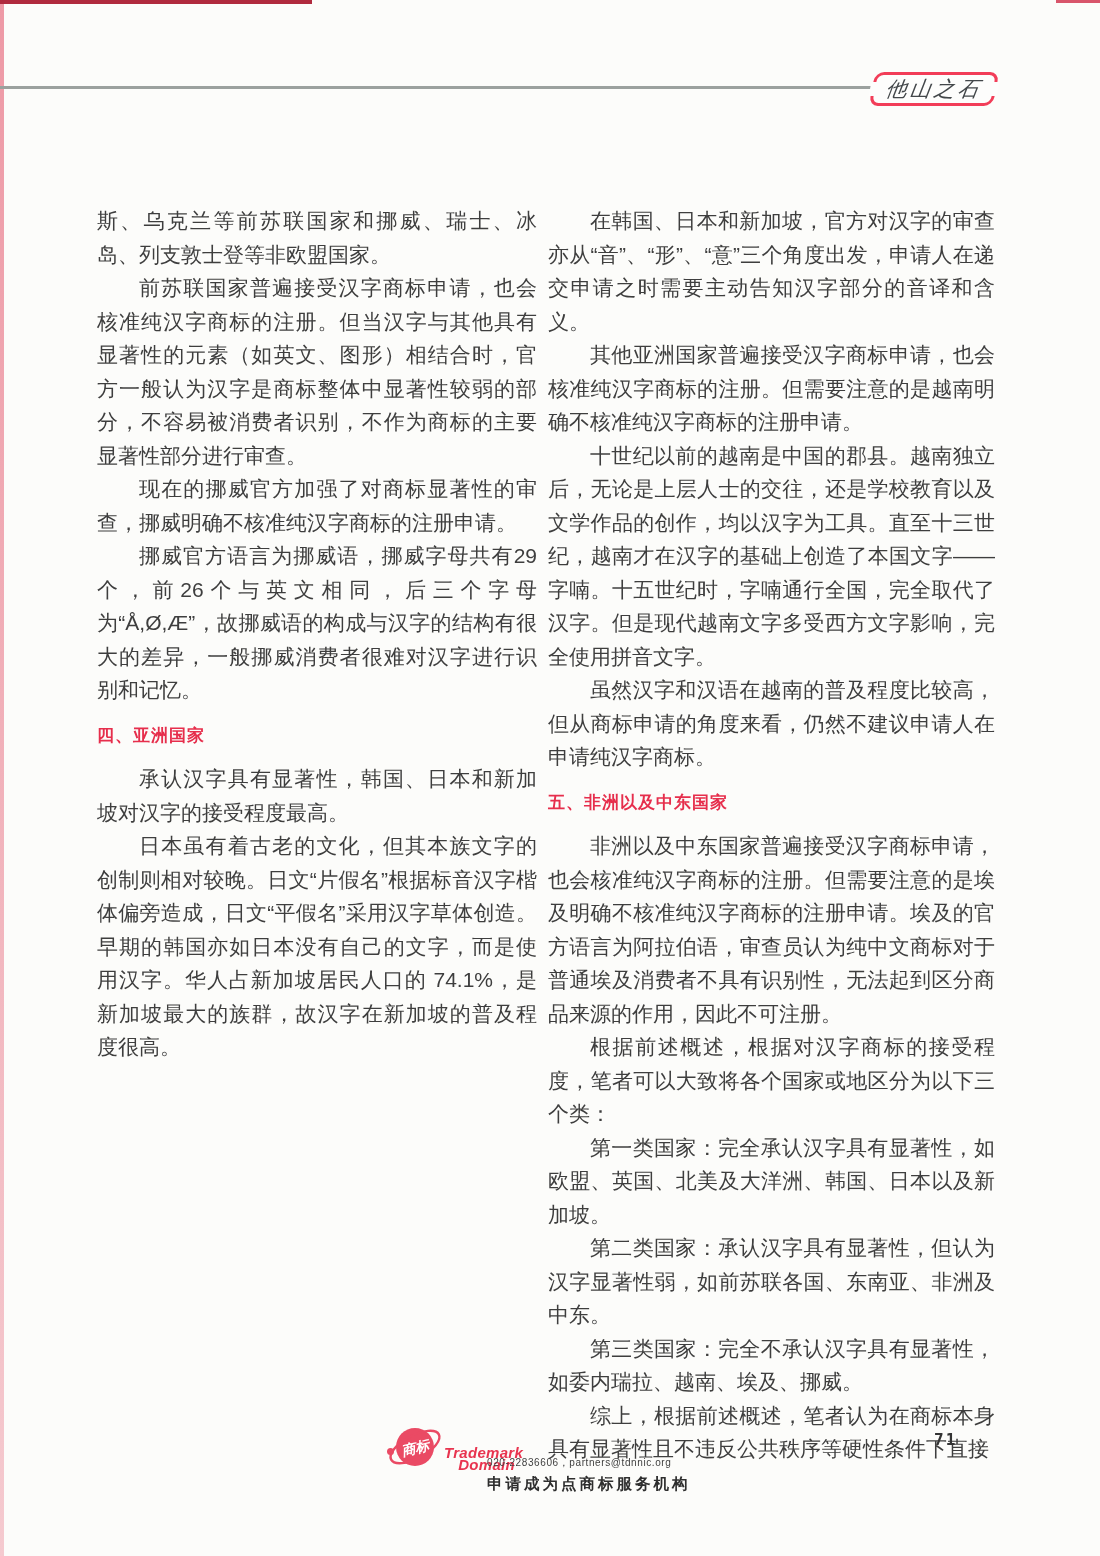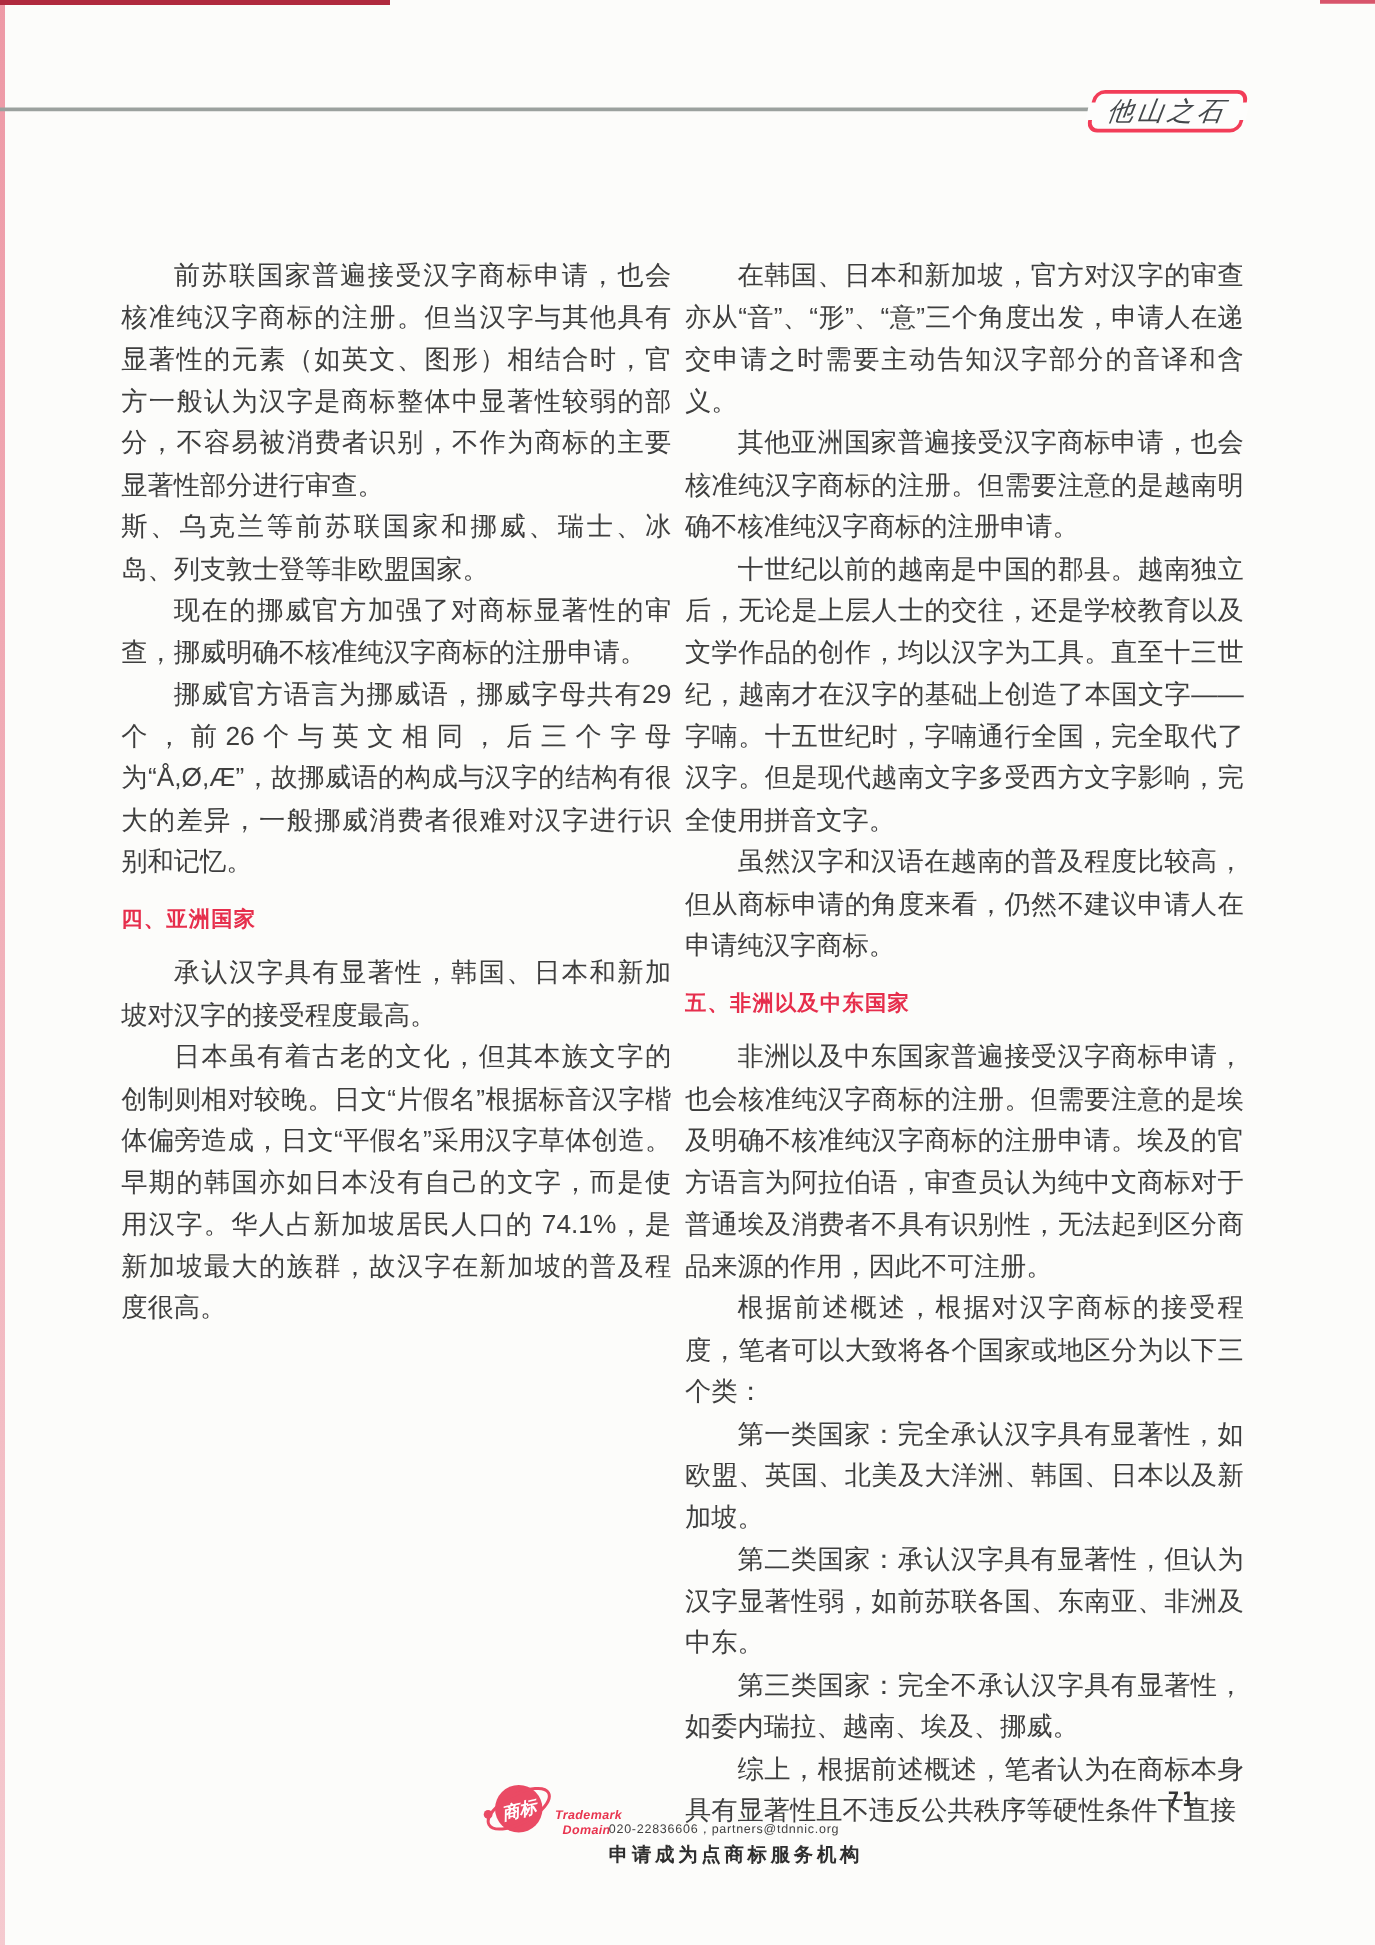--- a/index.html
+++ b/index.html
@@ -30,22 +30,22 @@
   .col-left  { left:97px;  width:440px; }
   .col-right { left:548px; width:447px; }
   .para { margin:0; }
   .para.indent { text-indent:2em; }
   .sec-head { margin:12px 0 10px; font-size:17px; line-height:33.5px;
               color:#e62e4c; font-weight:700; letter-spacing:1px; }
   
   .logo-dot { position:absolute; left:387px; top:1448px; width:7px; height:7px;
               border-radius:50%; background:#ea4a64; }
   .logo-svg { position:absolute; left:390px; top:1424px; overflow:visible; }
-  .brand { position:absolute; left:444px; top:1447px; font-size:10px; line-height:12px;
-           font-weight:700; font-style:italic; color:#e8344f; letter-spacing:.3px; }
+  .brand { position:absolute; left:444px; top:1447px; font-size:15px; line-height:12px;
+           font-weight:700; font-style:italic; color:#e8344f; letter-spacing:.3px;text-align:center; }
   .brand .l2 { padding-left:6px; }
   .slogan { position:absolute; left:487px; top:1474px; font-size:15.5px; font-weight:700;
             color:#2e2e2e; letter-spacing:3px; white-space:nowrap; }
   .contact { position:absolute; left:487px; top:1456px; font-size:10px; color:#3f3f3f;
              letter-spacing:.6px; white-space:nowrap; }
   .pageno { position:absolute; left:934px; top:1430px; font-family:"DejaVu Sans Mono", monospace;
             font-weight:700; font-size:16px; color:#343434; letter-spacing:2px; }
 </style>
 </head>
 <body>
@@ -57,22 +57,22 @@
   <div class="edge-top-right"></div>
 
   <div class="header-rule"></div>
   <div class="header-badge">
     <span class="notch notch-l"></span>
     <span class="notch notch-r"></span>
     <span class="badge-text">他山之石</span>
   </div>
 
   <div class="col col-left">
+      <p class="para">斯、乌克兰等前苏联国家和挪威、瑞士、冰岛、列支敦士登等非欧盟国家。</p>
       <p class="para indent">前苏联国家普遍接受汉字商标申请，也会核准纯汉字商标的注册。但当汉字与其他具有显著性的元素（如英文、图形）相结合时，官方一般认为汉字是商标整体中显著性较弱的部分，不容易被消费者识别，不作为商标的主要显著性部分进行审查。</p>
-      <p class="para">斯、乌克兰等前苏联国家和挪威、瑞士、冰岛、列支敦士登等非欧盟国家。</p>
       <p class="para indent">现在的挪威官方加强了对商标显著性的审查，挪威明确不核准纯汉字商标的注册申请。</p>
       <p class="para indent">挪威官方语言为挪威语，挪威字母共有29个，前26个与英文相同，后三个字母为“Å,Ø,Æ”，故挪威语的构成与汉字的结构有很大的差异，一般挪威消费者很难对汉字进行识别和记忆。</p>
       <h3 class="sec-head">四、亚洲国家</h3>
       <p class="para indent">承认汉字具有显著性，韩国、日本和新加坡对汉字的接受程度最高。</p>
       <p class="para indent">日本虽有着古老的文化，但其本族文字的创制则相对较晚。日文“片假名”根据标音汉字楷体偏旁造成，日文“平假名”采用汉字草体创造。早期的韩国亦如日本没有自己的文字，而是使用汉字。华人占新加坡居民人口的 74.1%，是新加坡最大的族群，故汉字在新加坡的普及程度很高。</p>
     </div>
   <div class="col col-right">
       <p class="para indent">在韩国、日本和新加坡，官方对汉字的审查亦从“音”、“形”、“意”三个角度出发，申请人在递交申请之时需要主动告知汉字部分的音译和含义。</p>
       <p class="para indent">其他亚洲国家普遍接受汉字商标申请，也会核准纯汉字商标的注册。但需要注意的是越南明确不核准纯汉字商标的注册申请。</p>
       <p class="para indent">十世纪以前的越南是中国的郡县。越南独立后，无论是上层人士的交往，还是学校教育以及文学作品的创作，均以汉字为工具。直至十三世纪，越南才在汉字的基础上创造了本国文字——字喃。十五世纪时，字喃通行全国，完全取代了汉字。但是现代越南文字多受西方文字影响，完全使用拼音文字。</p>

